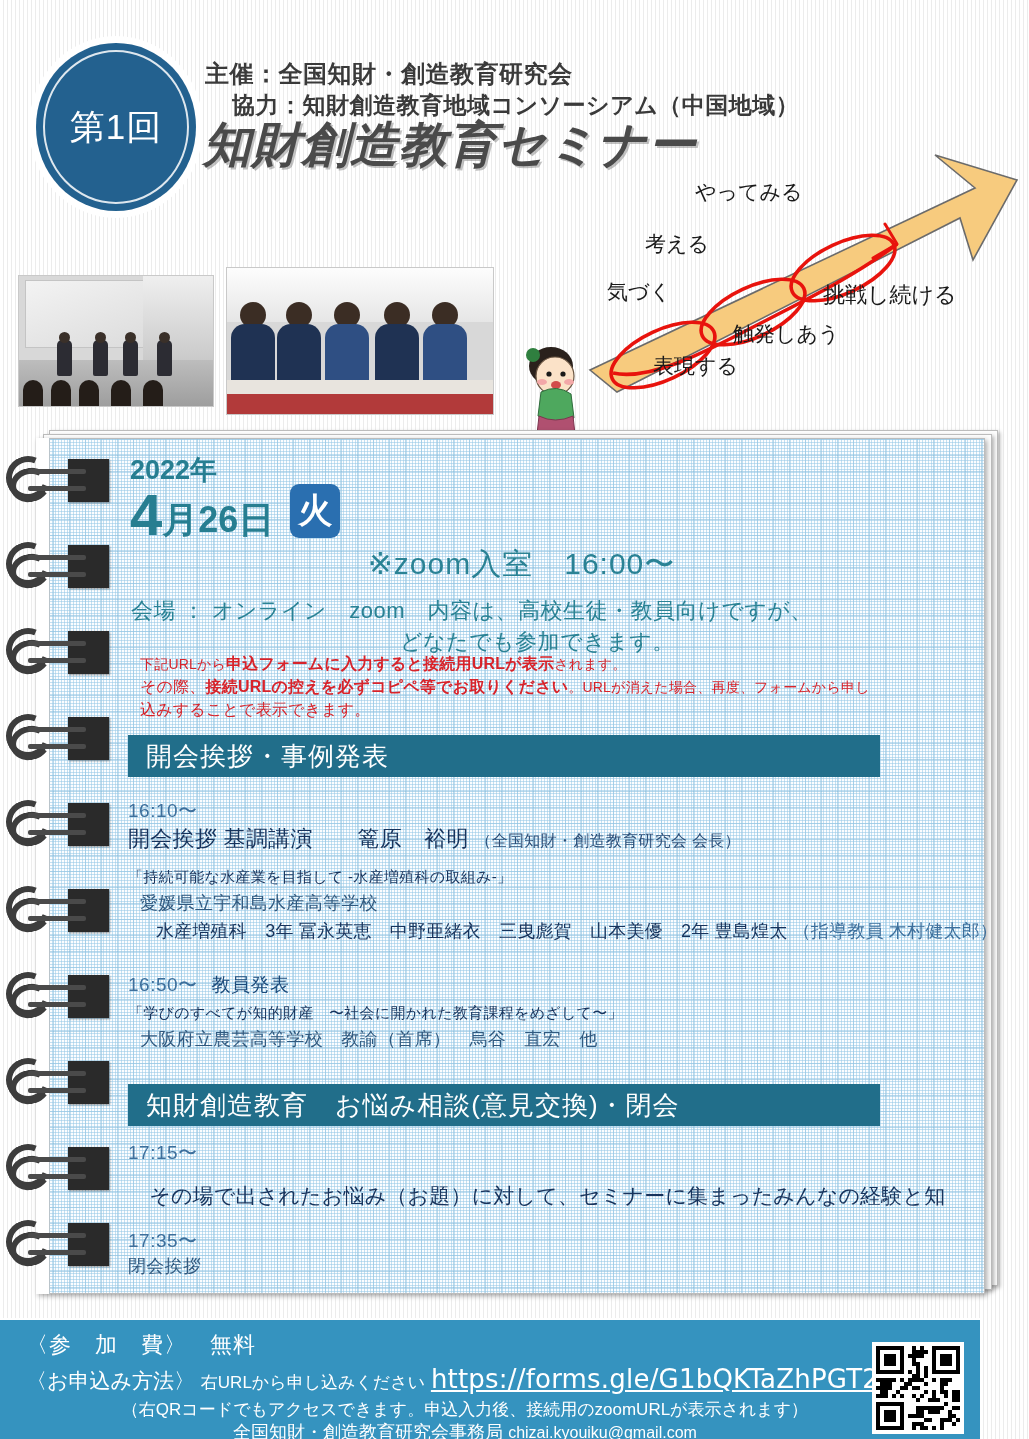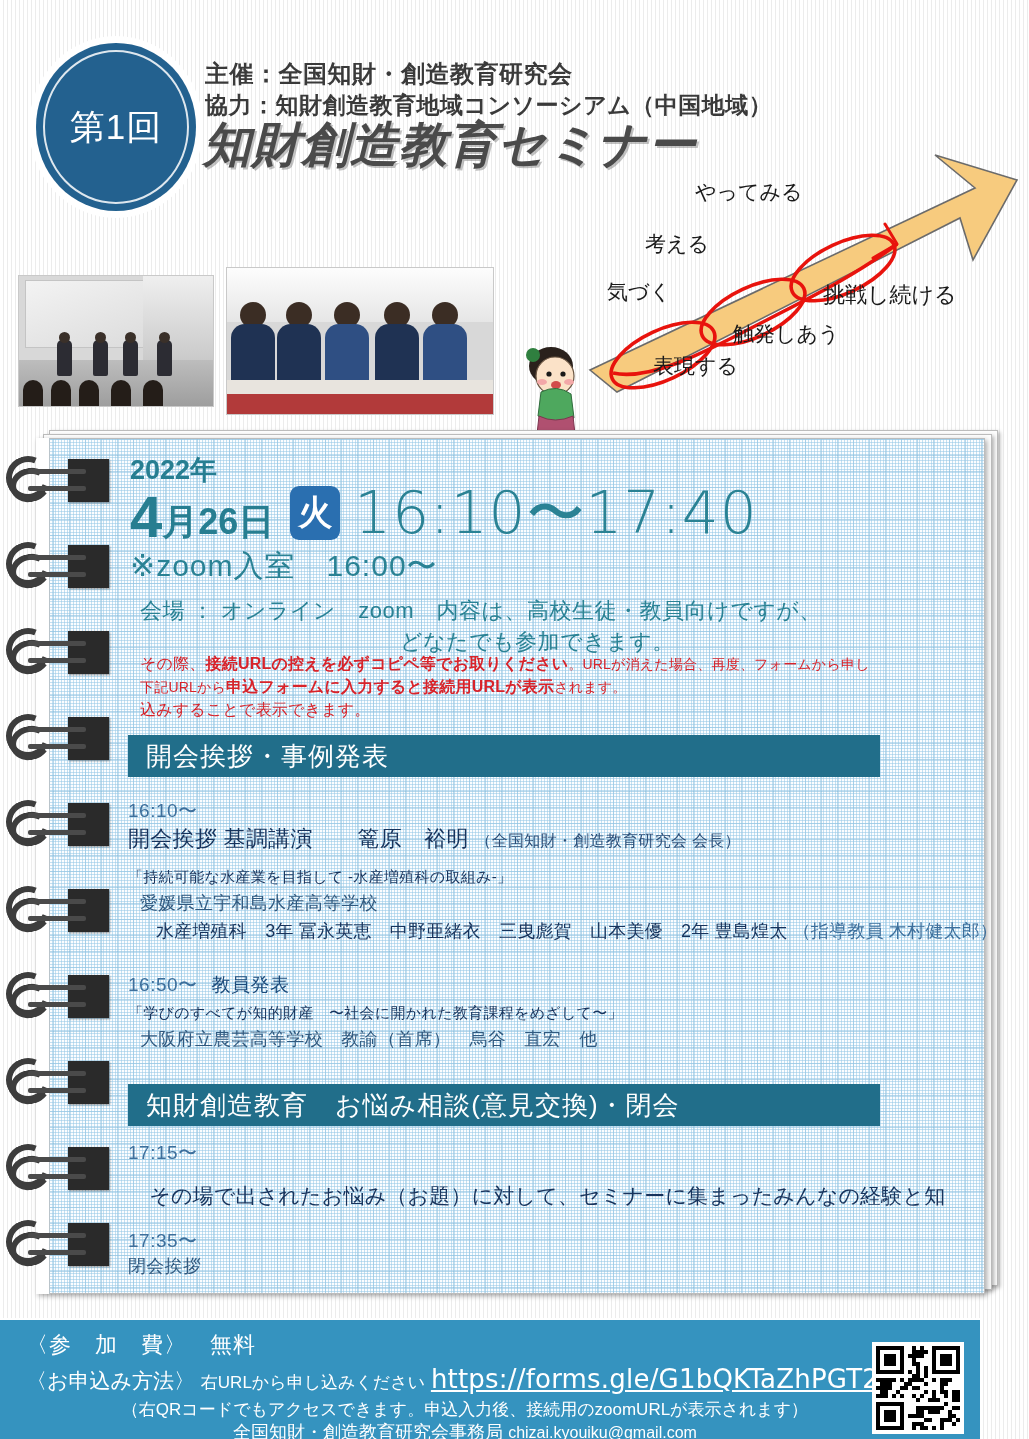--- a/index.html
+++ b/index.html
@@ -63,21 +63,21 @@
 
   .host-line {
     position: absolute;
     left: 205px;
     color: #3a3a3a;
     font-weight: bold;
     letter-spacing: .5px;
     white-space: nowrap;
   }
   #host-1 { top: 58px;  font-size: 24px; }
-  #host-2 { top: 90px;  font-size: 23px; }
+  #host-2 { top: 90px;  font-size: 23px; padding-left: 27px; }
 
   #main-title {
     position: absolute;
     left: 203px; top: 113px;
     font-size: 48px;
     font-weight: bold;
     color: #4a4a4a;
     letter-spacing: 1px;
     white-space: nowrap;
     text-shadow: 2px 2px 0 rgba(120,120,120,.45);
@@ -216,27 +216,27 @@
     background: #2a6fb0; border-radius: 9px;
     color: #fff; font-size: 34px; font-weight: bold;
     display: flex; align-items: center; justify-content: center;
   }
   #time-range {
     color: #2a8294; font-size: 58px; font-weight: 300; line-height: 1;
     letter-spacing: 1px; padding-bottom: 2px;
     font-family: "DejaVu Sans", "Liberation Sans", sans-serif;
   }
   #zoom-entry {
-    margin-top: 2px; text-align: left; padding-right: 77px;
+    margin-top: 2px; text-align: center; padding-right: 77px;
     color: #2a8294; font-size: 30px; letter-spacing: 1px;
   }
 
   
   #venue-1 {
-    position:absolute; left:140px; top:596px;
+    position:absolute; left:131px; top:596px;
     color:#2a8294; font-size:22px; white-space:nowrap; letter-spacing:.5px;text-align:right;
   }
   #venue-2 {
     position:absolute; left:400px; top:627px;
     color:#2a8294; font-size:22px; white-space:nowrap; letter-spacing:.5px;
   }
 
   
   #notice { position:absolute; left:140px; top:652px; width:830px;
             font-size:16px; line-height:1.45; color:#d8232a; letter-spacing:.2px; }
@@ -488,34 +488,33 @@
         <span class="bar2"></span>
     </div>
   </div>
 
   <div id="date-block">
     <div id="year">2022年</div>
     <div id="date-row">
       <span id="month-num">4</span>
       <span id="month-tail">月26日</span>
       <span id="weekday">火</span>
-      <span id="time-range">16:10〜17:40</span>
     </div>
     <div id="zoom-entry">※zoom入室　16:00〜</div>
   </div>
 
   <div id="venue-1">会場 ： オンライン　zoom　内容は、高校生徒・教員向けですが、</div>
   <div id="venue-2">どなたでも参加できます。</div>
 
   <div id="notice">
     <div>
+      <span class="sm">下記URLから</span><b>申込フォームに入力すると接続用URLが表示</b><span class="sm">されます。</span>
+    </div>
+    <div>
       <span>その際、</span><b>接続URLの控えを必ずコピペ等でお取りください</b><span class="sm">。URLが消えた場合、再度、フォームから申し</span>
-    </div>
-    <div>
-      <span class="sm">下記URLから</span><b>申込フォームに入力すると接続用URLが表示</b><span class="sm">されます。</span>
     </div>
     <div>込みすることで表示できます。</div>
   </div>
 
   <div class="sec-bar" id="sec-bar-1">開会挨拶・事例発表</div>
 
   <div class="prog" id="p-a">
     <div class="t-time">16:10〜</div>
     <div class="t-main">
       <span>開会挨拶 基調講演　　篭原　裕明</span>

